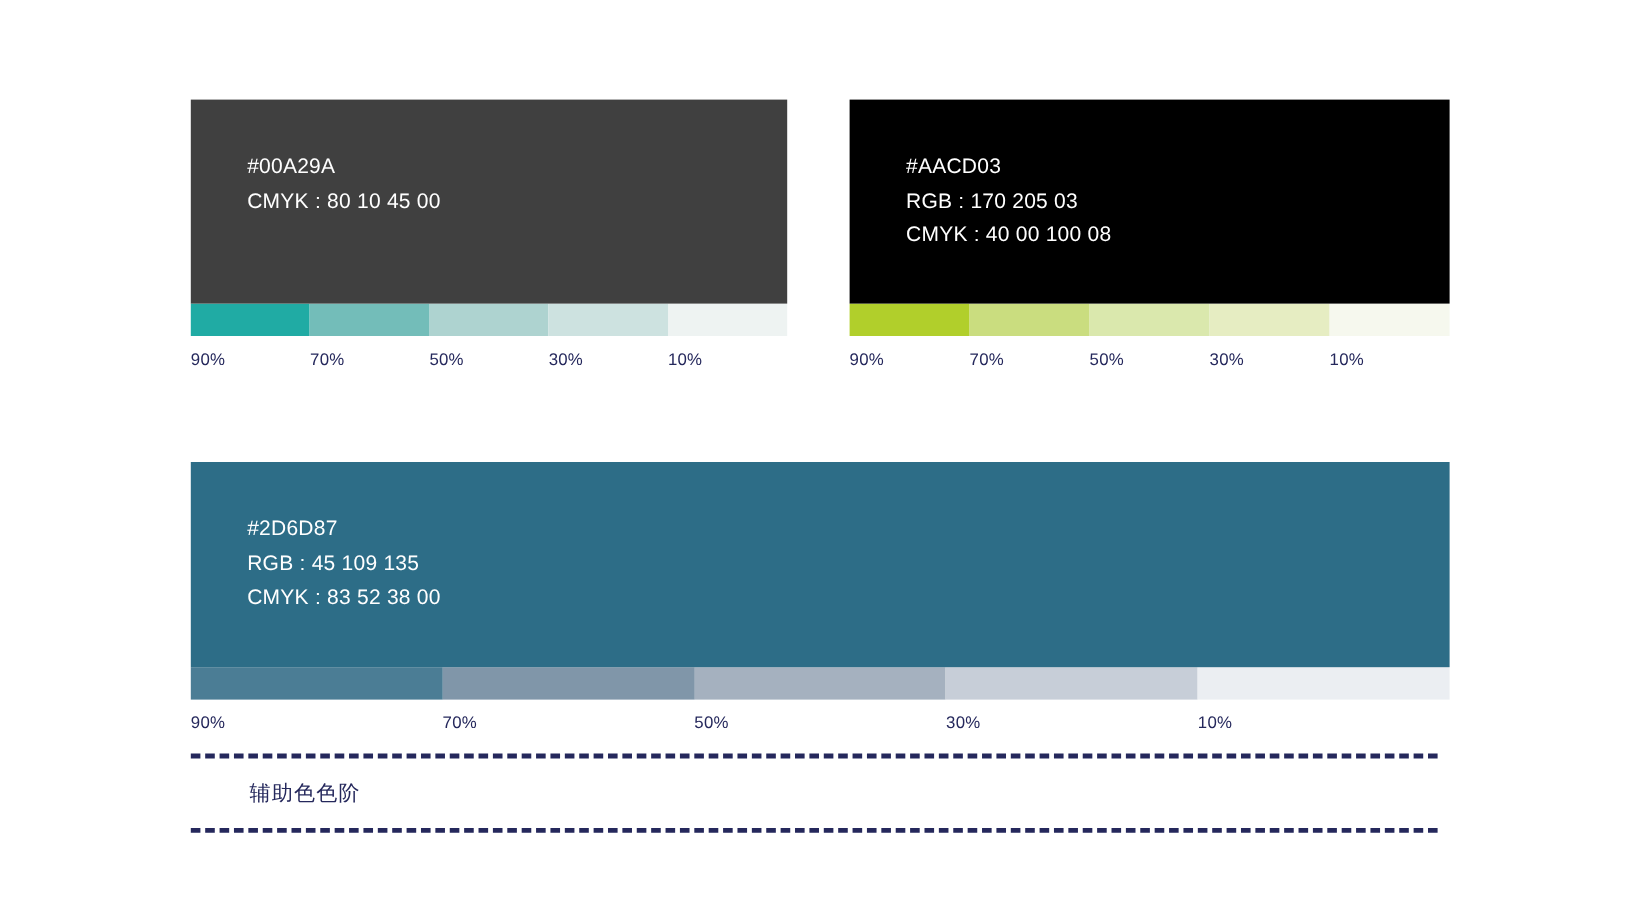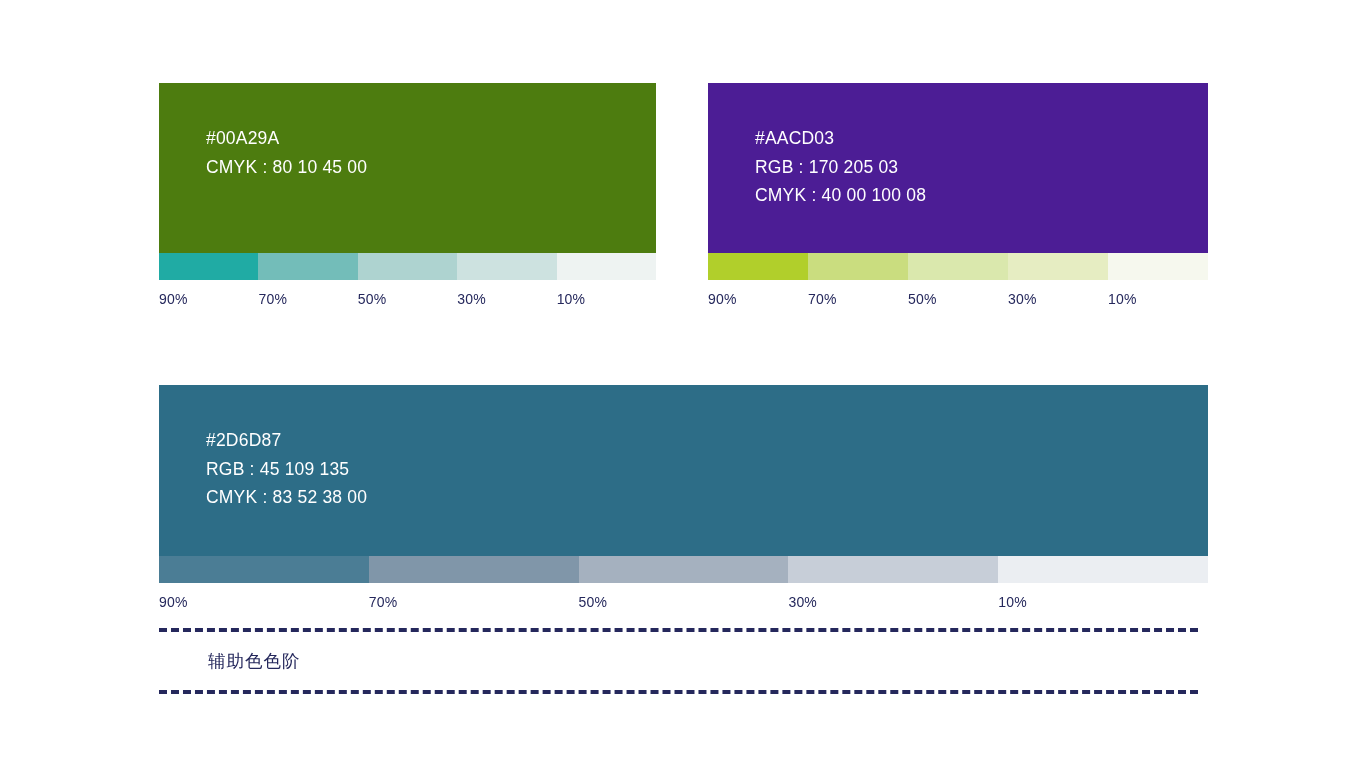--- a/index.html
+++ b/index.html
@@ -88,21 +88,21 @@
     font-size: 17.5px;
     letter-spacing: 1px;
     white-space: nowrap;
     margin-left: 40px;
   }
 </style>
 </head>
 <body style="background: rgb(255, 255, 255);">
 
 <div class="swatch" id="swatch-teal" style="left:159px; top:83px; width:497px;">
-  <div class="swatch-main" style="height: 170px; background: #4d7c0f;">
+  <div class="swatch-main" style="height: 170px; background: #404040;">
     <div class="swatch-info">
       <span class="line">#00A29A</span>
       <span class="line">CMYK : 80 10 45 00</span>
     </div>
   </div>
   <div class="tint-strip">
     <div class="tint-cell" style="background: rgb(32, 171, 164);"></div>
     <div class="tint-cell" style="background: rgb(115, 189, 185);"></div>
     <div class="tint-cell" style="background: rgb(174, 211, 208);"></div>
     <div class="tint-cell" style="background: rgb(205, 226, 224);"></div>
@@ -111,21 +111,21 @@
   <div class="tint-labels">
     <div class="tint-label" style="color: rgb(37, 40, 92);">90%</div>
     <div class="tint-label" style="color: rgb(37, 40, 92);">70%</div>
     <div class="tint-label" style="color: rgb(37, 40, 92);">50%</div>
     <div class="tint-label" style="color: rgb(37, 40, 92);">30%</div>
     <div class="tint-label" style="color: rgb(37, 40, 92);">10%</div>
   </div>
 </div>
 
 <div class="swatch" id="swatch-lime" style="left:708px; top:83px; width:500px;">
-  <div class="swatch-main" style="height: 170px; background: #4c1d95;">
+  <div class="swatch-main" style="height: 170px; background: #000000;">
     <div class="swatch-info">
       <span class="line">#AACD03</span>
       <span class="line">RGB : 170 205 03</span>
       <span class="line">CMYK : 40 00 100 08</span>
     </div>
   </div>
   <div class="tint-strip">
     <div class="tint-cell" style="background: rgb(177, 207, 43);"></div>
     <div class="tint-cell" style="background: rgb(202, 221, 127);"></div>
     <div class="tint-cell" style="background: rgb(218, 232, 173);"></div>

